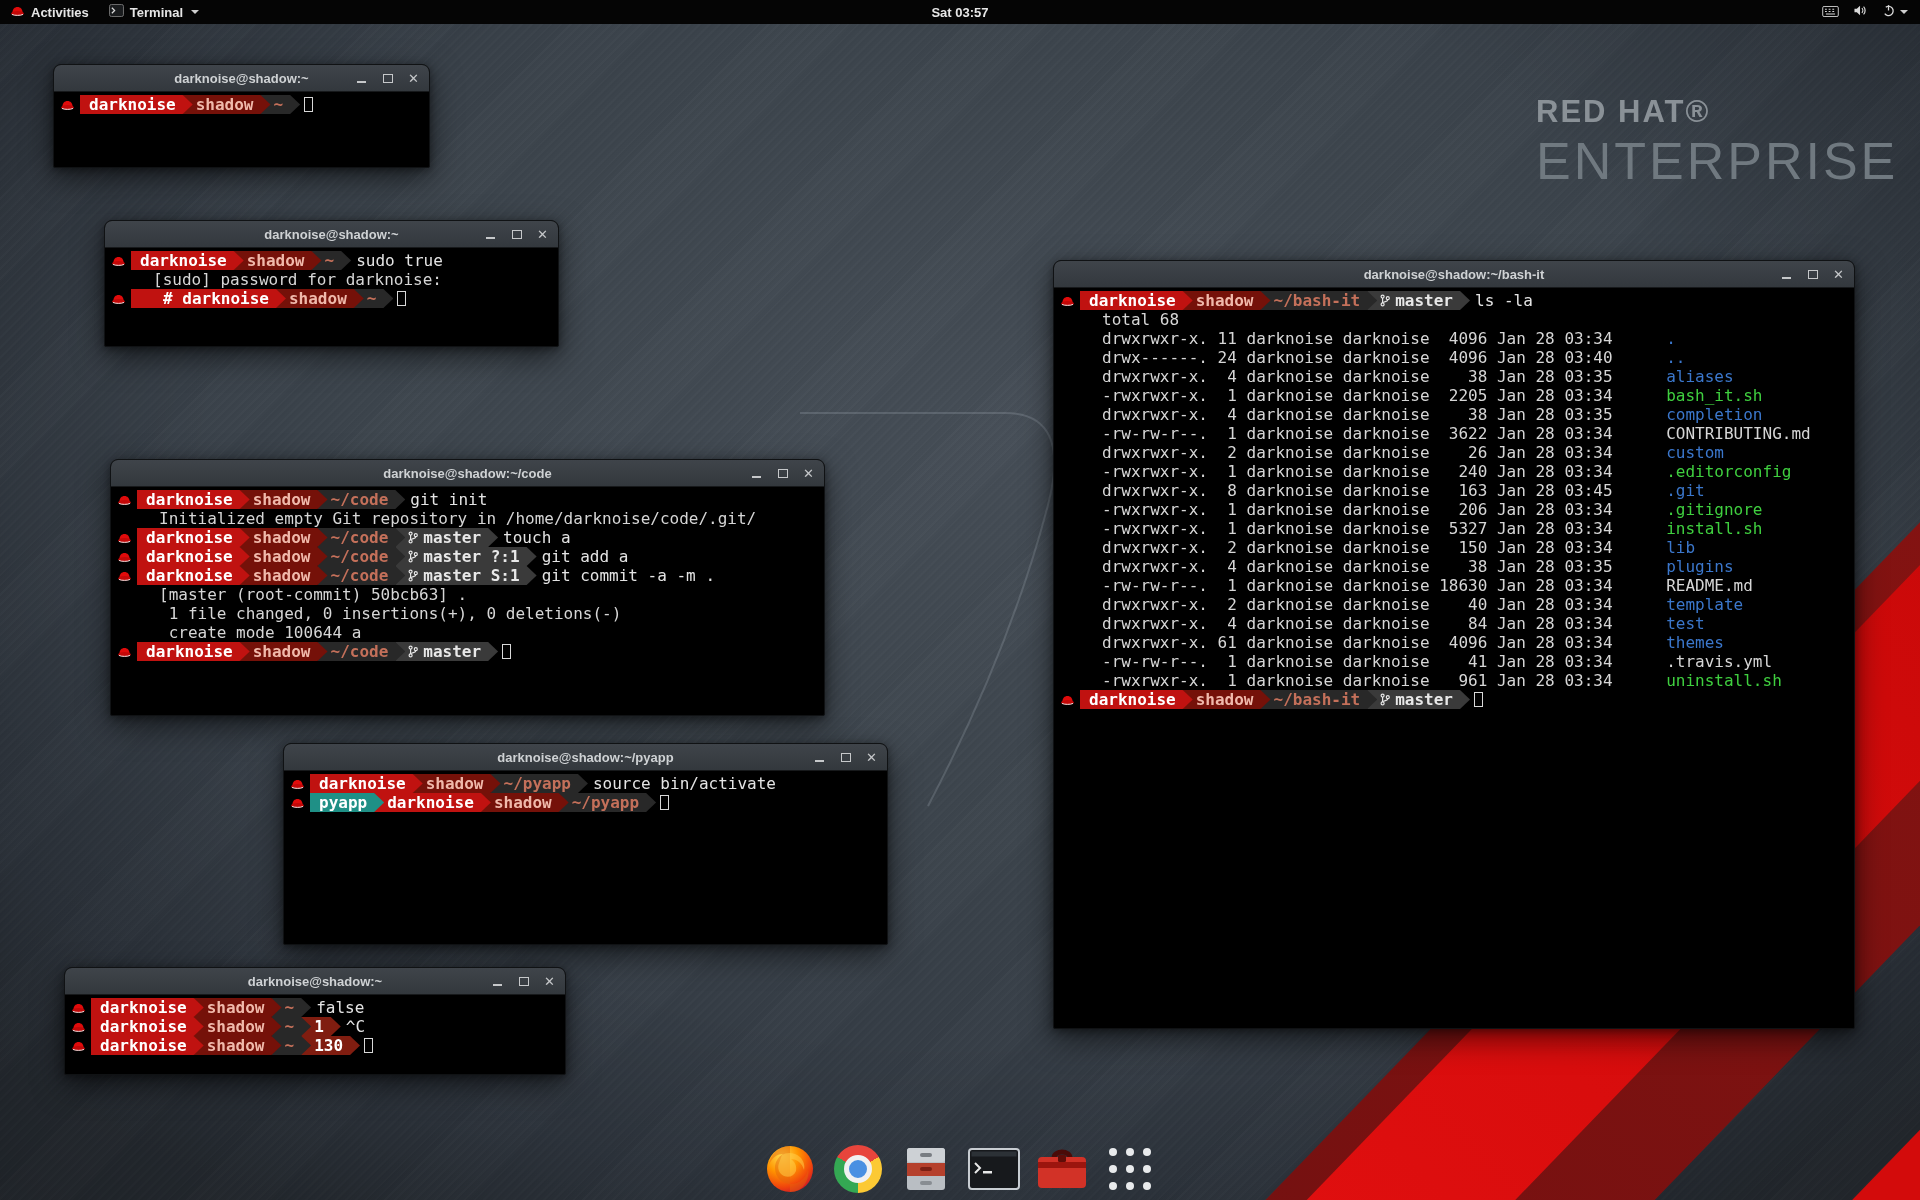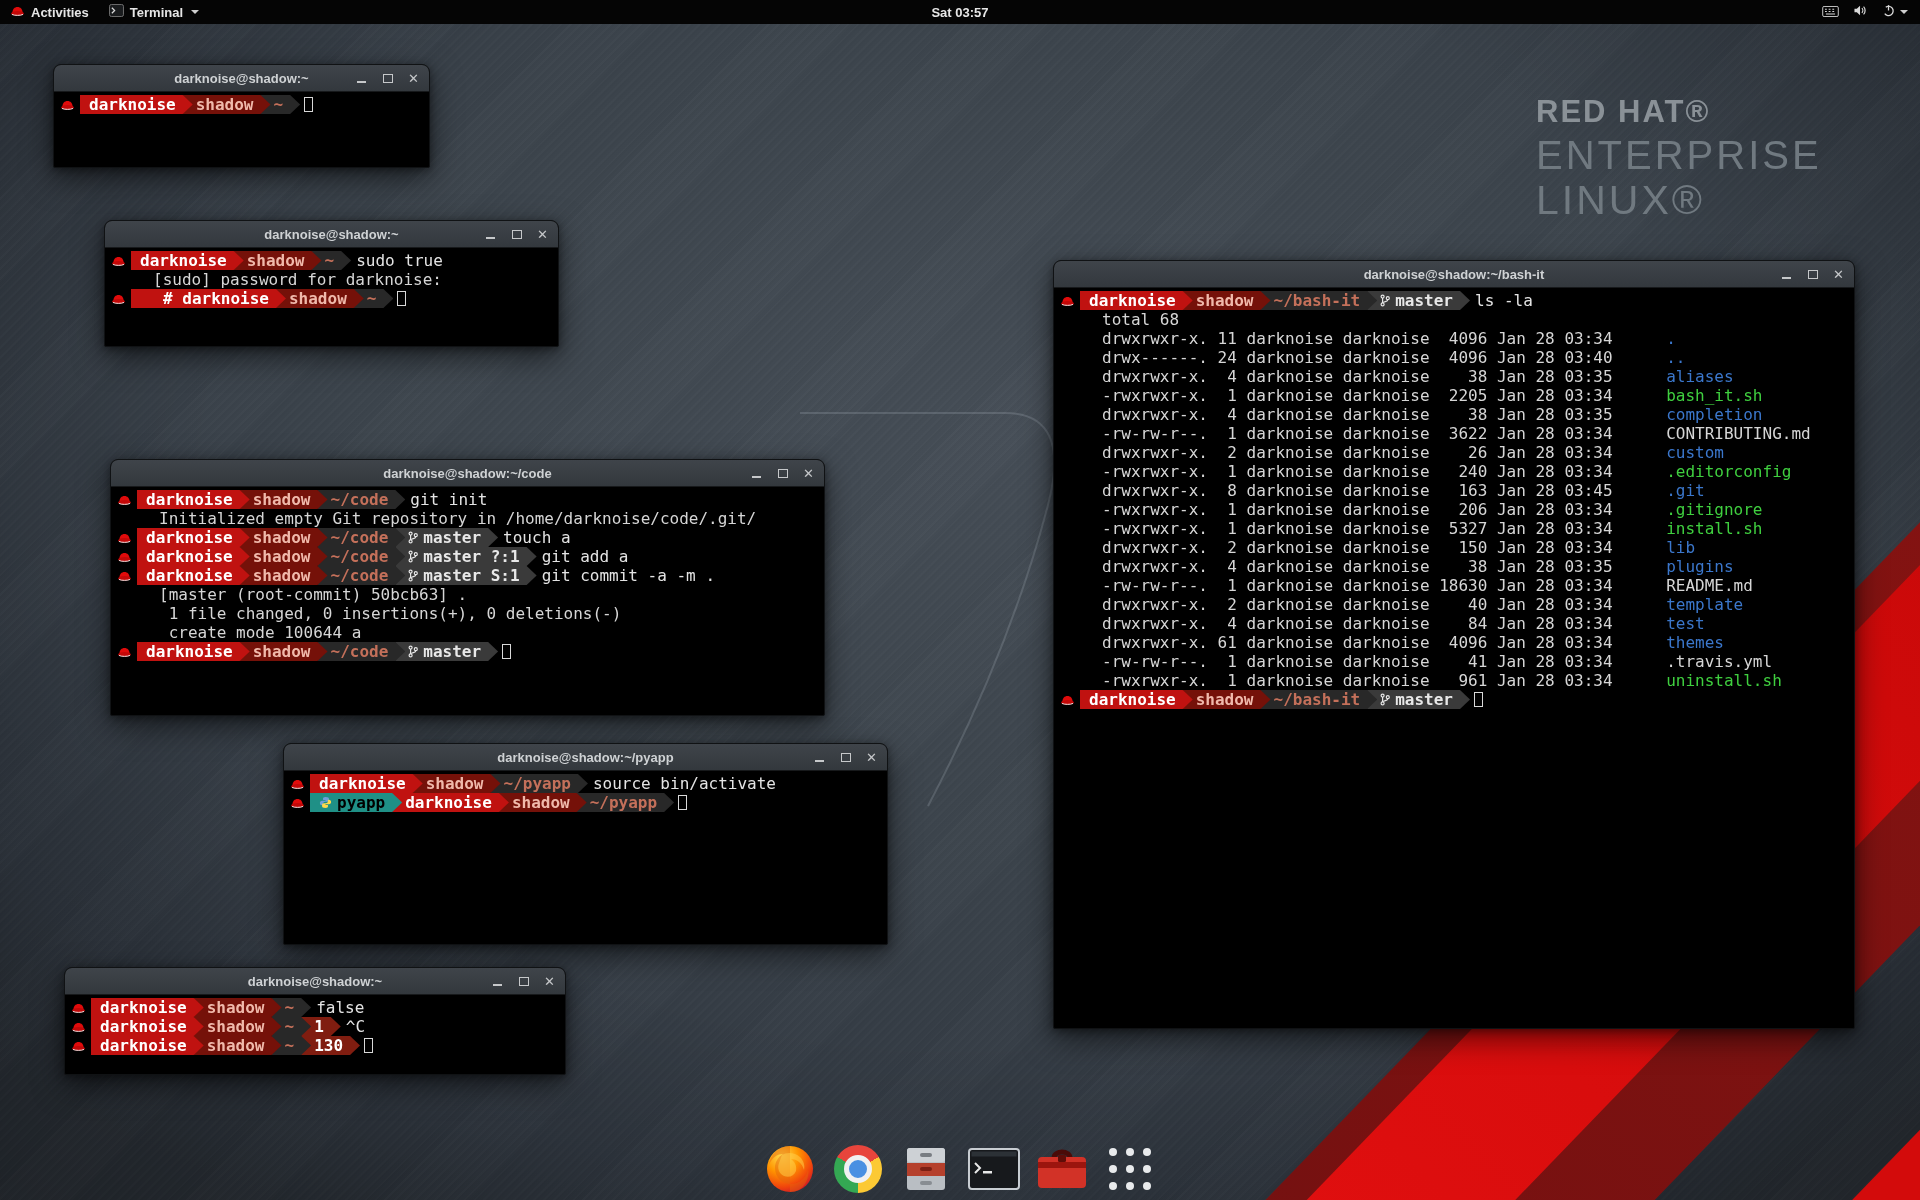--- a/index.html
+++ b/index.html
@@ -18,21 +18,21 @@
   .ribbon{position:absolute;transform:rotate(-46deg);}
   .r-dark{left:745px;top:765px;width:2000px;height:280px;z-index:3;
     background:linear-gradient(to right,#6f1010,#8c1412);}
   .r-corner{left:1650px;top:1125px;width:600px;height:120px;z-index:4;background:#d30b0b;}
   .r-bright{left:820px;top:805px;width:1800px;height:150px;z-index:5;
     background:linear-gradient(to right,#e81111,#bf0606);}
 
   
   .branding{position:absolute;left:1536px;top:96px;z-index:2;user-select:none;line-height:1.05;}
   .brand-1{font-size:31px;font-weight:bold;letter-spacing:2px;color:#8a9197;}
-  .brand-2{font-size:40px;letter-spacing:3px;color:#707980;margin-top:5px;}
+  .brand-2{font-size:52px;letter-spacing:3px;color:#707980;margin-top:5px;}
   .brand-3{font-size:41px;letter-spacing:3px;color:#707980;margin-top:3px;}
 
   
   .topbar{position:absolute;top:0;left:0;right:0;height:24px;background:#050505;z-index:100;
     display:flex;align-items:center;color:#e6e6e6;font-size:13px;font-weight:bold;}
   .tb-left{display:flex;align-items:center;height:100%;}
   .tb-item{display:flex;align-items:center;gap:6px;padding:0 10px;height:100%;cursor:default;}
   .tb-center{position:absolute;left:50%;transform:translateX(-50%);top:0;height:100%;display:flex;align-items:center;}
   .tb-right{margin-left:auto;display:flex;align-items:center;gap:14px;padding-right:12px;height:100%;}
   .caret{width:0;height:0;border-left:4px solid transparent;border-right:4px solid transparent;border-top:4px solid #cfcfcf;margin-left:2px;}
@@ -55,21 +55,21 @@
   .hat-icon{margin:0 5px 0 2px;flex:none;display:flex;}
   .seg{position:relative;display:inline-flex;align-items:center;height:19px;
     padding:0 17px 0 9px;margin-right:-10px;font-weight:bold;
     clip-path:polygon(0 0, calc(100% - 10px) 0, 100% 50%, calc(100% - 10px) 100%, 0 100%);}
   .seg-after{padding-left:13px;}
   .seg-user{background:var(--seg_user_bg,#c01210);color:#fff;}
   .seg-host{background:var(--seg_host_bg,#751109);color:var(--seg_host_fg,#f0b9ab);}
   .seg-path{background:var(--seg_path_bg,#282828);color:var(--seg_path_fg,#c4705a);}
   .seg-git{background:var(--seg_git_bg,#3a3a3a);color:var(--seg_git_fg,#e8e8e8);}
   .seg-err{background:var(--seg_err_bg,#801d10);color:#fff;}
-  .seg-venv{background:var(--seg_venv_bg,#1f9086);color:#000000;}
+  .seg-venv{background:var(--seg_venv_bg,#1f9086);color:#ffffff;flex-direction:column;}
   .branch-icon{margin-right:5px;stroke-width:1.2;}
   .py-icon{margin-right:5px;}
   .cmd{padding-left:15px;color:#e4e4e4;}
   .out{white-space:pre;margin-left:44px;}
   .out-fg{color:var(--term_fg,#d6d6d6);}
   .out-dir{color:var(--ls_dir,#3b77cc);}
   .out-exe{color:var(--ls_exe,#3fcf3f);}
   .cursor{width:9px;height:15px;border:1px solid #d8d8d8;margin-left:14px;flex:none;box-sizing:border-box;}
 
   
@@ -93,21 +93,20 @@
     <path d="M 800 413 L 1005 413 Q 1072 413 1048 505 Q 1010 650 928 806" fill="none" stroke="rgba(190,200,210,0.20)" stroke-width="2"></path>
   </svg>
 
   <div class="ribbon r-dark"></div>
   <div class="ribbon r-corner"></div>
   <div class="ribbon r-bright"></div>
 
   <div class="branding">
     <div class="brand-1">RED HAT®</div>
     <div class="brand-2">ENTERPRISE</div>
-    <div class="brand-3">LINUX®</div>
   </div>
 
   <div id="windows-root">
       <div class="term-window" style="left: 53px; top: 64px; width: 375px; height: 102px;">
         <div class="titlebar">
           <span class="title-text">darknoise@shadow:~</span>
           <span class="win-controls">
             <span class="wc wc-min"></span>
             <span class="wc wc-max"></span>
             <span class="wc wc-close">✕</span>

